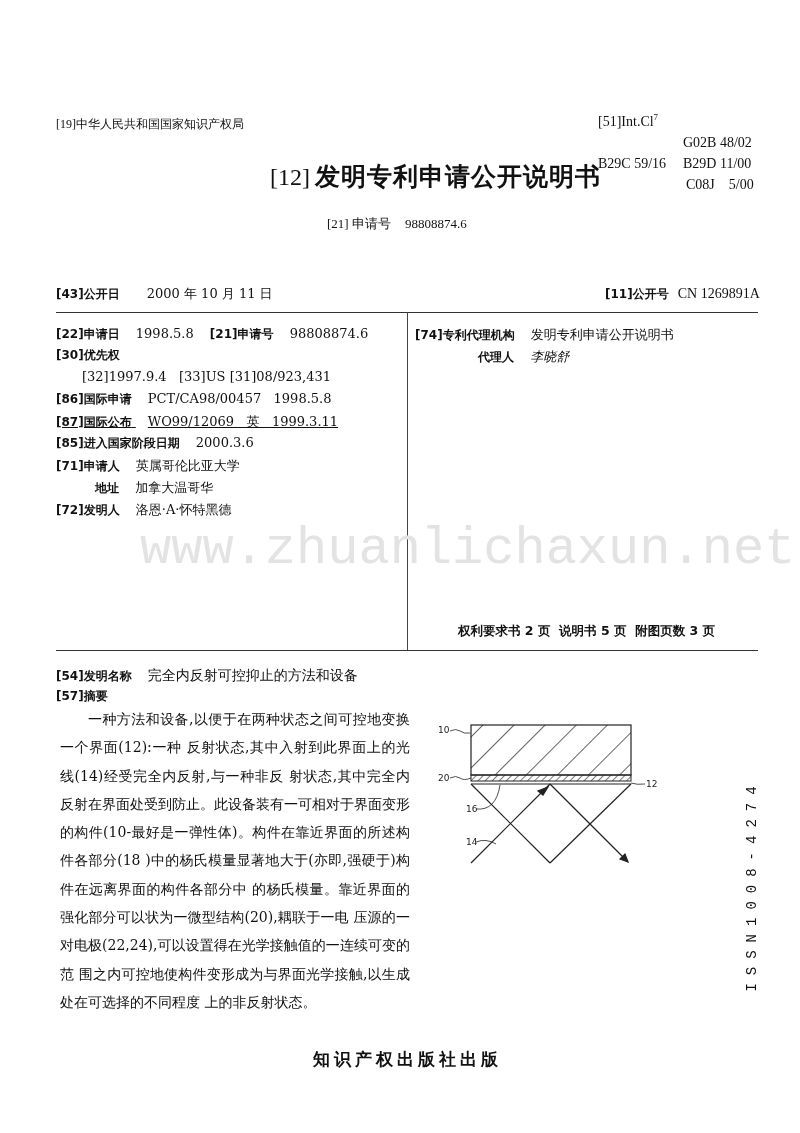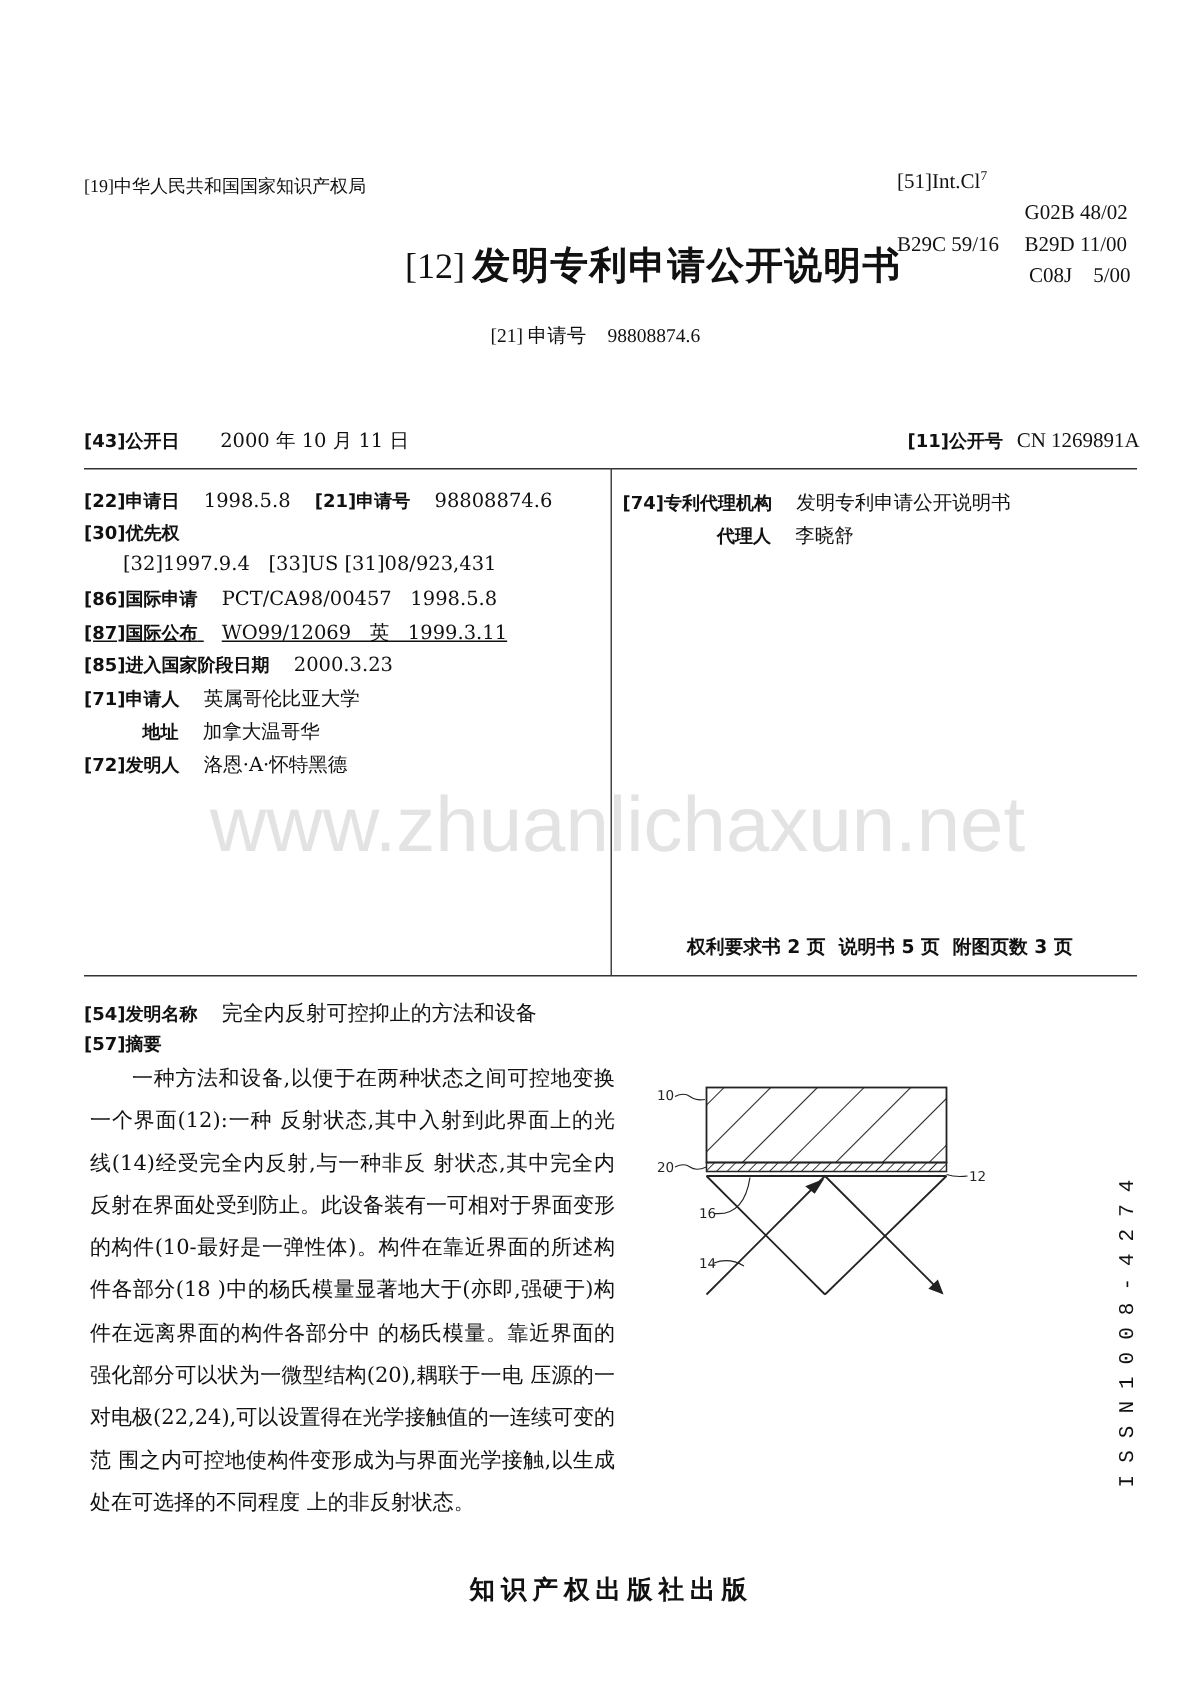--- a/index.html
+++ b/index.html
@@ -8,21 +8,21 @@
   .abs { position: absolute; white-space: nowrap; }
   .serif { font-family: "Liberation Serif", "DejaVu Serif", serif; }
   .sans { font-family: "DejaVu Sans", "Liberation Sans", sans-serif; }
   .bold { font-weight: bold; }
   .hline { position: absolute; height: 1px; background: #333; }
   .vline { position: absolute; width: 1px; background: #444; }
   .lbl { font-family: "DejaVu Sans", sans-serif; font-weight: bold; font-size: 12px; }
   .val { font-family: "DejaVu Serif", "Liberation Serif", serif; font-size: 13px; }
   .row { position: absolute; white-space: nowrap; font-size: 13px; }
   .row span { vertical-align: baseline; }
-  .watermark { position: absolute; left: 140px; top: 520px; font-family: Liberation Sans, sans-serif;
+  .watermark { position: absolute; left: 140px; top: 520px; font-family: Liberation Mono, monospace;
                font-size: 52px; color: #e3e3e3; letter-spacing: 0px; white-space: nowrap; }
   .abstract { position: absolute; left: 60px; top: 705px; width: 350px; font-size: 14px;
               line-height: 28.3px; font-family: "DejaVu Serif", serif; text-align: justify; }
   .abstract p { margin: 0; text-indent: 2em; }
 </style>
 </head>
 <body>
 
 <div class="abs serif" style="left:56px; top:116px; font-size:12px;">[19]中华人民共和国国家知识产权局</div>
 
@@ -72,42 +72,42 @@
 <div class="row" style="left:56px; top:391px;">
   <span class="lbl">[86]国际申请</span>
   <span class="val" style="margin-left:12px; white-space:pre;">PCT/CA98/00457   1998.5.8</span>
 </div>
 <div class="row" style="left:56px; top:413px;text-decoration:underline;">
   <span class="lbl">[87]国际公布</span>
   <span class="val" style="margin-left:12px; white-space:pre;">WO99/12069   英   1999.3.11</span>
 </div>
 <div class="row" style="left:56px; top:435px;">
   <span class="lbl">[85]进入国家阶段日期</span>
-  <span class="val" style="margin-left:12px;">2000.3.23</span>
+  <span class="val" style="margin-left:12px;">2000.3.6</span>
 </div>
 <div class="row" style="left:56px; top:457px;">
   <span class="lbl">[71]申请人</span>
   <span class="val" style="margin-left:12px;">英属哥伦比亚大学</span>
 </div>
 <div class="row" style="left:95px; top:479px;">
   <span class="lbl">地址</span>
   <span class="val" style="margin-left:12px;">加拿大温哥华</span>
 </div>
 <div class="row" style="left:56px; top:501px;">
   <span class="lbl">[72]发明人</span>
   <span class="val" style="margin-left:12px;">洛恩·A·怀特黑德</span>
 </div>
 
 <div class="row" style="left:415px; top:326px;">
   <span class="lbl">[74]专利代理机构</span>
   <span class="val" style="margin-left:12px;">发明专利申请公开说明书</span>
 </div>
 <div class="row" style="left:478px; top:348px;">
   <span class="lbl">代理人</span>
-  <span class="val" style="margin-left:12px;">李晓舒</span>
+  <span class="val" style="margin-left:12px;font-style:italic;">李晓舒</span>
 </div>
 
 <div class="watermark">www.zhuanlichaxun.net</div>
 
 <div class="abs sans bold" style="left:458px; top:623px; font-size:12.5px; white-space:pre;">权利要求书 2 页  说明书 5 页  附图页数 3 页</div>
 
 <div class="row" style="left:56px; top:667px;">
   <span class="lbl">[54]发明名称</span>
   <span class="val" style="margin-left:12px; font-size:14px;">完全内反射可控抑止的方法和设备</span>
 </div>

